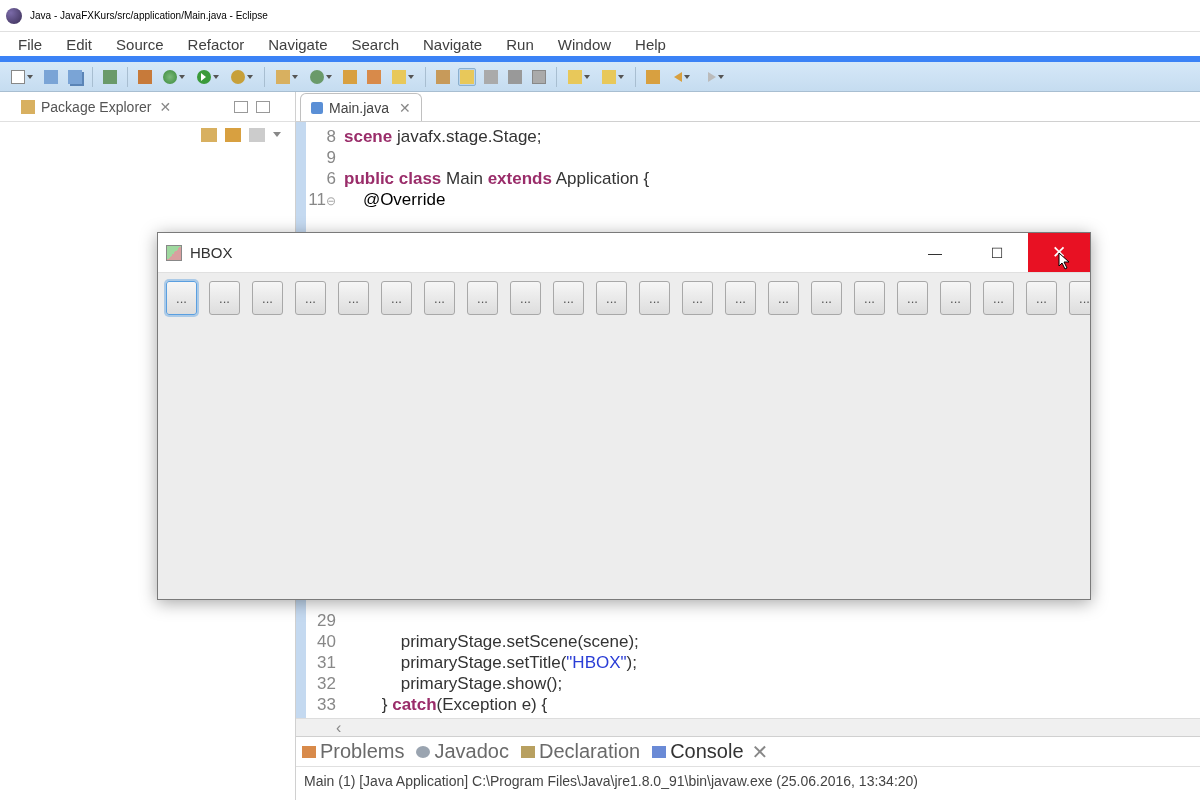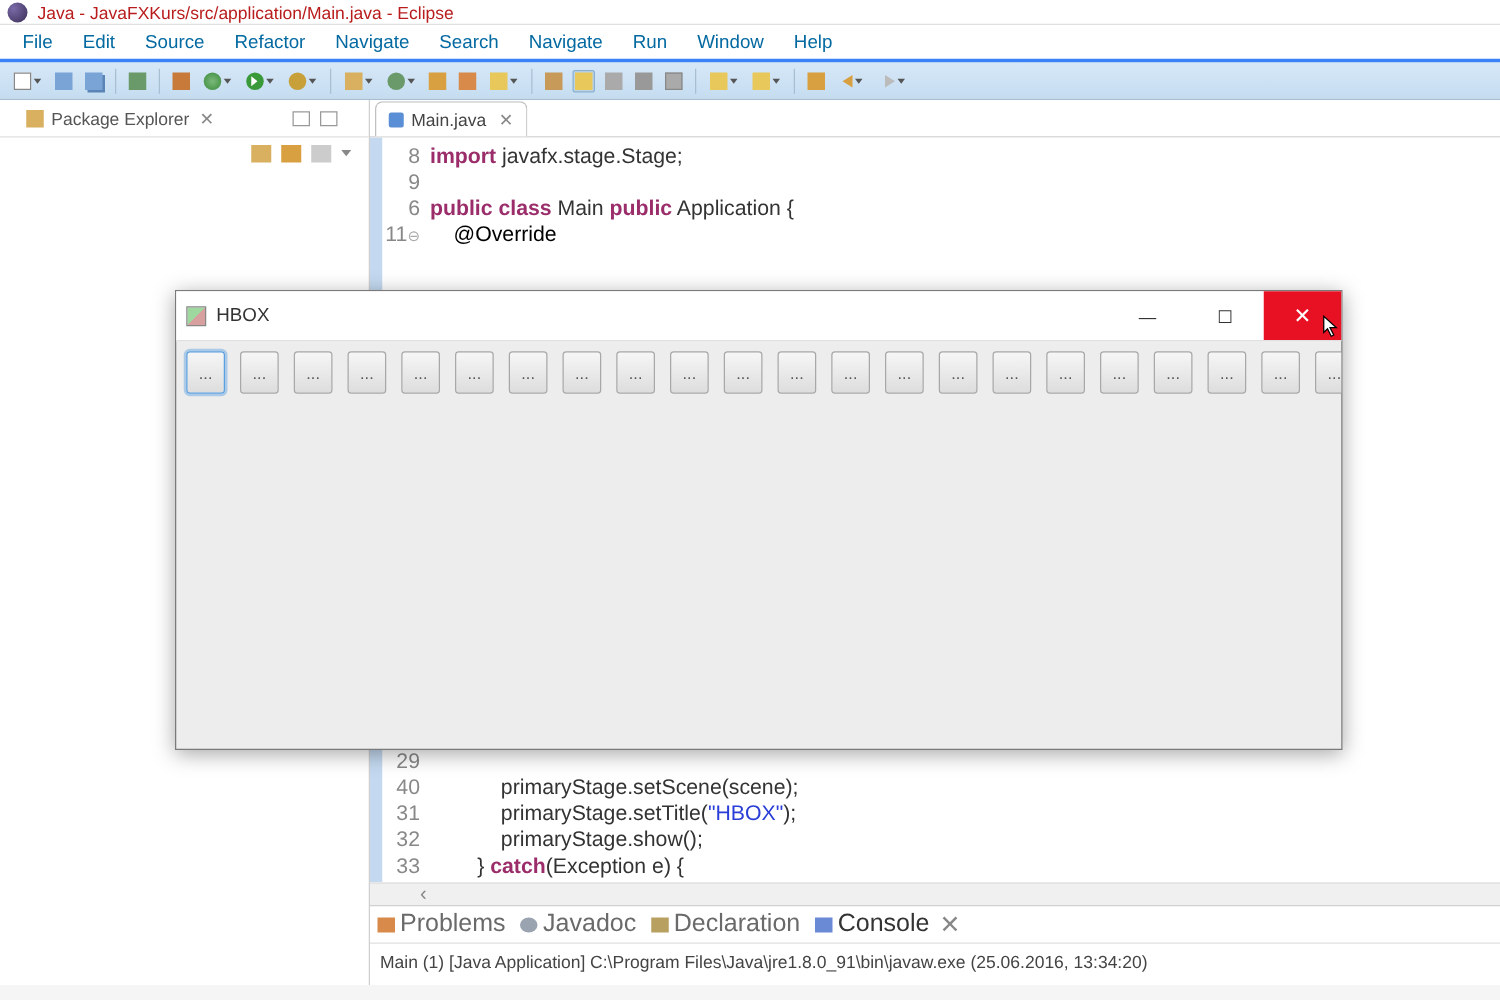--- a/index.html
+++ b/index.html
@@ -1,23 +1,23 @@
 <!DOCTYPE html>
 <html><head>
 <meta charset="utf-8">
 <style>
 * { margin: 0; padding: 0; box-sizing: border-box; font-family: "Segoe UI", Tahoma, sans-serif; }
 body { width: 1200px; height: 800px; background: #f5f5f5; position: relative; overflow: hidden; }
 
 
-.titlebar { height: 20px; background: #fff; display: flex; align-items: center; padding: 0 6px; font-size: 14px; color: #b91c1c; border-bottom: 1px solid #e0e0e0; }
+.titlebar { height: 32px; background: #fff; display: flex; align-items: center; padding: 0 6px; font-size: 10px; color: #000000; border-bottom: 1px solid #e0e0e0; }
 .titlebar .eclipse-icon { width: 16px; height: 16px; background: radial-gradient(circle at 30% 30%, #7a6aa8, #3a2e55); border-radius: 50%; margin-right: 8px; flex-shrink: 0; }
 
 
-.menubar { height: 30px; background: #fff; display: flex; align-items: center; padding: 0 6px; font-size: 15px; color: #0369a1; border-bottom: 3px solid #3b82f6; }
+.menubar { height: 30px; background: #fff; display: flex; align-items: center; padding: 0 6px; font-size: 15px; color: #404040; border-bottom: 6px solid #3b82f6; }
 .menubar span { padding: 4px 12px; cursor: default; }
 
 
 .toolbar { height: 30px; background: linear-gradient(#d6e8f8, #c5dcf0); border-bottom: 1px solid #a8bed1; display: flex; align-items: center; padding: 0 6px; gap: 2px; }
 .tb-btn { width: 18px; height: 18px; border-radius: 2px; display: inline-flex; align-items: center; justify-content: center; margin: 0 2px; }
 .tb-btn.dd { width: 28px; }
 .tb-sep { width: 1px; height: 20px; background: #a8bed1; margin: 0 4px; }
 .tb-ico { width: 14px; height: 14px; }
 .dd-arrow { width: 0; height: 0; border-left: 3px solid transparent; border-right: 3px solid transparent; border-top: 4px solid #555; margin-left: 2px; }
 
@@ -60,21 +60,21 @@
 
 .bottom { height: 64px; background: #fff; border-top: 1px solid #d0d0d0; display: flex; flex-direction: column; }
 .bottom-tabs { height: 30px; display: flex; align-items: center; padding: 0 6px; gap: 12px; font-size: 20px; color: #6a6a6a; border-bottom: 1px solid #e0e0e0; }
 .bottom-tabs .tab { display: flex; align-items: center; gap: 4px; }
 .bottom-tabs .ico { width: 14px; height: 12px; }
 .bottom-tabs .active { color: #333; }
 .bottom-tabs .x { color: #888; }
 .console-line { padding: 6px 8px; font-size: 14px; color: #444; }
 
 
-.popup { position: absolute; left: 140px; top: 232px; width: 934px; height: 368px; background: #ededed; border: 1px solid #7a7a7a; box-shadow: 0 3px 16px rgba(0,0,0,0.35); }
+.popup { position: absolute; left: 157px; top: 232px; width: 934px; height: 368px; background: #ededed; border: 1px solid #7a7a7a; box-shadow: 0 3px 16px rgba(0,0,0,0.35); }
 .popup .titlebar2 { height: 40px; background: #fff; display: flex; align-items: center; padding-left: 8px; border-bottom: 1px solid #e0e0e0; }
 .popup .jfx-ico { width: 16px; height: 16px; border: 1px solid #888; background: linear-gradient(135deg,#9fd89f 50%,#d89f9f 50%); margin-right: 8px; }
 .popup .ttl { font-size: 15px; color: #333; }
 .popup .winbtns { margin-left: auto; display: flex; height: 100%; }
 .popup .wbtn { width: 62px; display: flex; align-items: center; justify-content: center; font-size: 14px; color: #333; }
 .popup .wbtn.close { background: #e81123; color: #fff; font-size: 17px; }
 .popup .content { padding: 8px; display: flex; gap: 12px; overflow: hidden; }
 .popup .jb { width: 31px; height: 34px; background: linear-gradient(#f6f6f6,#dddddd); border: 1px solid #a8a8a8; border-radius: 3px; display: flex; align-items: center; justify-content: center; font-size: 13px; color: #555; flex-shrink: 0; }
 .popup .jb.focus { border: 1px solid #5a9fe0; box-shadow: 0 0 0 2px rgba(90,159,224,0.45); }
 
@@ -222,23 +222,23 @@
         <span class="x">✕</span>
       </div>
     </div>
 
     <div class="code">
       <div class="gutter-strip"></div>
       <div class="line-numbers"><span>8</span>
 <span>9</span>
 <span>6</span>
 <span>11</span><span style="font-size:12px;color:#aaa">⊖</span></div>
-      <div class="code-body"><span class="kw">import</span><span class="pl"> javafx.stage.Stage;</span>
+      <div class="code-body"><span class="kw">scene</span><span class="pl"> javafx.stage.Stage;</span>
 <span></span>
-<span class="kw">public class</span><span class="pl"> Main </span><span class="kw">public</span><span class="pl"> Application {</span>
+<span class="kw">public class</span><span class="pl"> Main </span><span class="kw">extends</span><span class="pl"> Application {</span>
 <span class="at">    @Override</span></div>
     </div>
 
     <div class="code" style="flex:0 0 auto;height:112px">
       <div class="gutter-strip"></div>
       <div class="line-numbers"><span>29</span>
 <span>40</span>
 <span>31</span>
 <span>32</span>
 <span>33</span></div>

